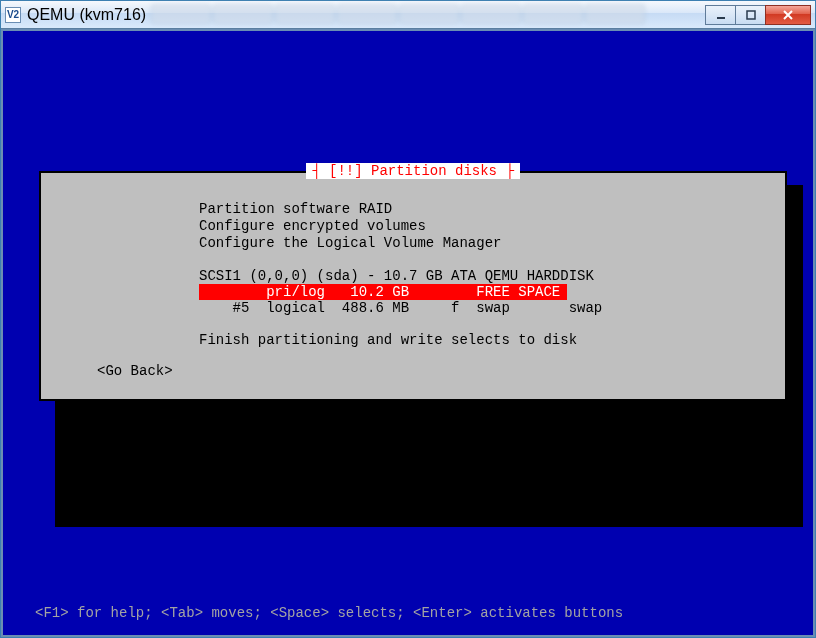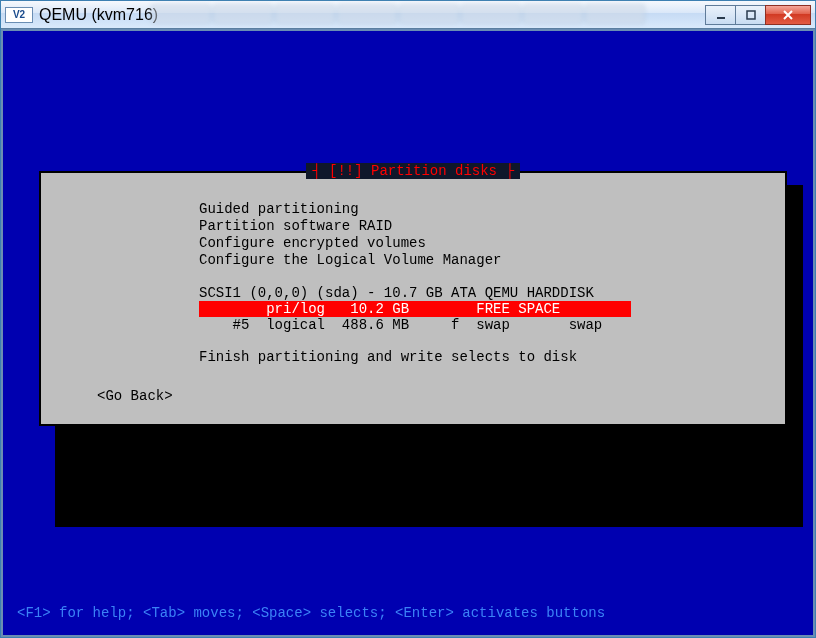--- a/index.html
+++ b/index.html
@@ -23,21 +23,21 @@
   .titlebar {
     height: 28px;
     background: linear-gradient(#f6f9fd, #d9e7f8 45%, #c6dbf4 46%, #d9e9fb);
     border-bottom: 1px solid #5a7ea0;
     display: flex;
     align-items: center;
     padding: 0 4px;
     position: relative;
   }
   .app-icon {
-    width: 28px; height: 16px;
+    width: 16px; height: 16px;
     background: #fff;
     border: 1px solid #6a8db3;
     display: flex; align-items: center; justify-content: center;
     font-size: 10px; font-weight: bold; color: #1a4b8c;
     font-family: Arial, sans-serif;
     margin-right: 6px;
   }
   .title-text {
     font-family: "Segoe UI", Tahoma, sans-serif;
     font-size: 16px;
@@ -115,21 +115,21 @@
     padding: 12px 12px 20px 12px;
   }
   .dialog-title-wrap {
     position: absolute;
     top: -10px;
     left: 0; right: 0;
     text-align: center;
   }
   .dialog-title-box {
     display: inline-block;
-    background: #0f172a;
+    background: #ffffff;
     padding: 0 6px;
     text-align: center;
   }
   .dialog-title {
     color: #ff0000;
   }
   .intro {
     margin-top: 8px;
     line-height: 17px;
     white-space: pre-wrap;
@@ -145,35 +145,35 @@
     padding-left: 146px;
     margin-top: 16px;
   }
   .part-row {
     margin-left: 146px;
     white-space: pre;
   }
   .part-row.selected {
     background: #ff0000;
     color: #fff;
-    width: 432px;
+    width: 368px;
   }
   .finish-block {
     margin-top: 16px;
     line-height: 17px;
   }
   .go-back {
-    margin-top: 22px;
+    margin-top: 14px;
     padding-left: 44px;
   }
   .help-line {
     position: absolute;
-    left: 4px;
+    left: 22px;
     bottom: 4px;
-    color: #3b82f6;
+    color: #a3a3a3;
     font-size: 14px;
   }
 </style>
 </head>
 <body>
 
 <div class="window">
   <div class="titlebar">
     <div class="app-icon">V2</div>
     <div class="title-text">QEMU (kvm716)</div>
@@ -213,21 +213,20 @@
 
       <div class="dialog">
         <div class="dialog-title-wrap">
           <span class="dialog-title-box">
             <span class="dialog-title"><span>┤ </span><span>[!!] Partition disks</span><span> ├</span></span>
           </span>
         </div>
 
 
         <div class="menu">
-          <div class="menu-item">Guided partitioning</div>
           <div class="menu-item">Partition software RAID</div>
           <div class="menu-item">Configure encrypted volumes</div>
           <div class="menu-item">Configure the Logical Volume Manager</div>
         </div>
 
         <div class="disk-header">SCSI1 (0,0,0) (sda) - 10.7 GB ATA QEMU HARDDISK</div>
         <div class="part-row selected">        pri/log   10.2 GB        FREE SPACE</div>
         <div class="part-row">    #5  logical  488.6 MB     f  swap       swap</div>
 
         <div class="finish-block">

